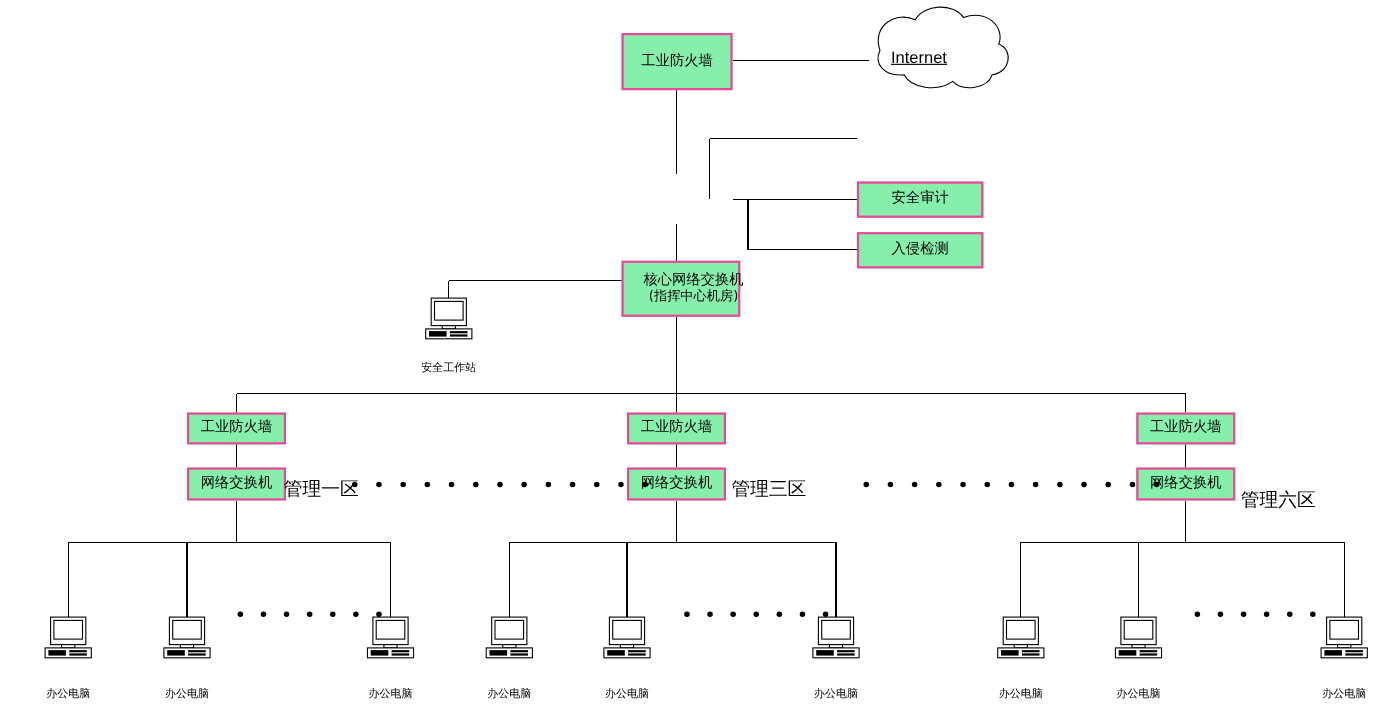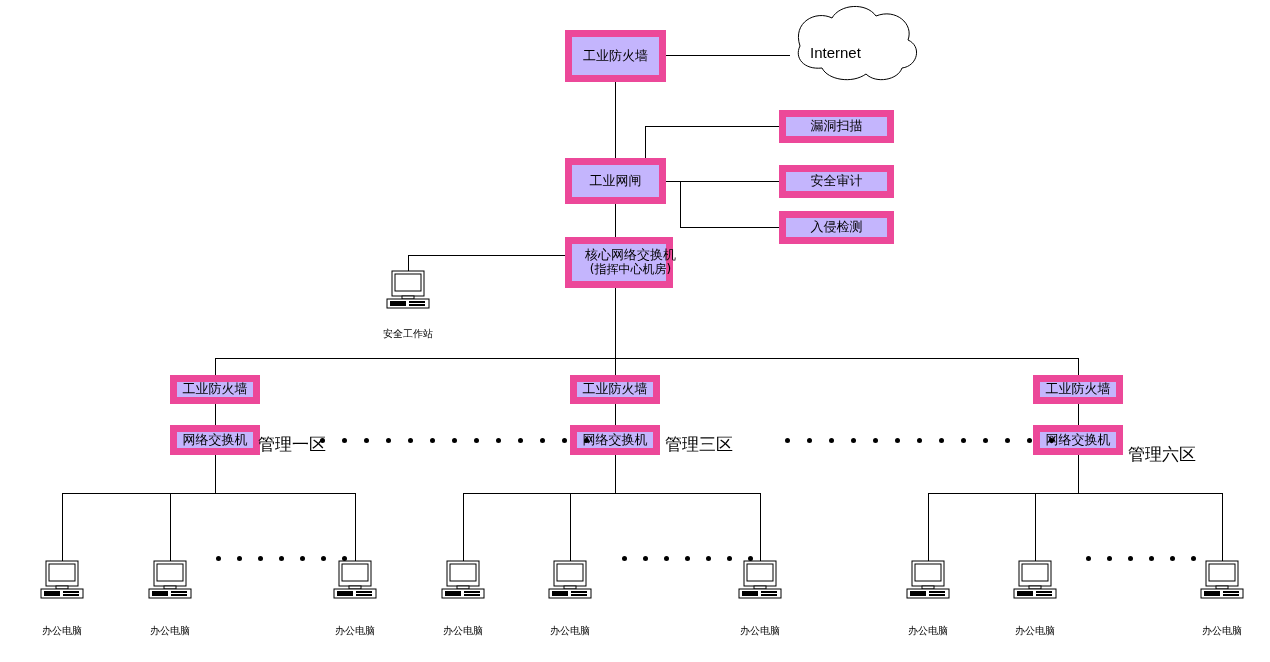--- a/index.html
+++ b/index.html
@@ -21,22 +21,22 @@
   #wires {
     position: absolute;
     left: 0;
     top: 0;
     width: 1270px;
     height: 662px;
   }
   .node {
     position: absolute;
     box-sizing: border-box;
-    border: 7px solid #ec4899;
-    background: #c4b5fd;
+    border: 2px solid #ec4899;
+    background: #86efac;
     font-size: 13px;
     line-height: 1.15;
     text-align: center;
     display: flex;
     flex-direction: column;
     align-items: center;
     justify-content: center;
     white-space: nowrap;
   }
   .node .l2 {
@@ -51,20 +51,21 @@
   .label-inline {
     position: absolute;
     font-size: 17px;
     white-space: nowrap;
   }
   .cloud-text {
     position: absolute;
     font-size: 15px;
     font-family: "Liberation Sans", sans-serif;
     white-space: nowrap;
+    text-decoration: underline;
   }
   .pc {
     position: absolute;
     width: 44px;
     height: 42px;
   }
   .dots {
     position: absolute;
     display: flex;
     align-items: center;
@@ -140,35 +141,29 @@
   </svg>
 
   <div class="node" style="left:565px; top:30px; width:101px; height:52px;">
     <span>工业防火墙</span>
   </div>
 
   <div class="cloud-text" style="left:810px; top:44px;">
     <span>Internet</span>
   </div>
 
-  <div class="node" style="left:779px; top:110px; width:115px; height:33px;">
-    <span>漏洞扫描</span>
-  </div>
 
   <div class="node" style="left:779px; top:165px; width:115px; height:33px;">
     <span>安全审计</span>
   </div>
 
   <div class="node" style="left:779px; top:211px; width:115px; height:33px;">
     <span>入侵检测</span>
   </div>
 
-  <div class="node" style="left:565px; top:158px; width:101px; height:46px;">
-    <span>工业网闸</span>
-  </div>
 
   <div class="node" style="left:565px; top:237px; width:108px; height:51px;padding-left:23px;">
     <span>核心网络交换机</span>
     <span class="l2">(指挥中心机房)</span>
   </div>
 
   <div class="pc" style="left:386px; top:270px;">
     <svg viewBox="0 0 44 42" width="44" height="42">
       <rect x="6" y="1" width="32" height="25" fill="#ffffff" stroke="#000000"></rect>
       <rect x="9" y="4" width="26" height="17" fill="#ffffff" stroke="#000000"></rect>

